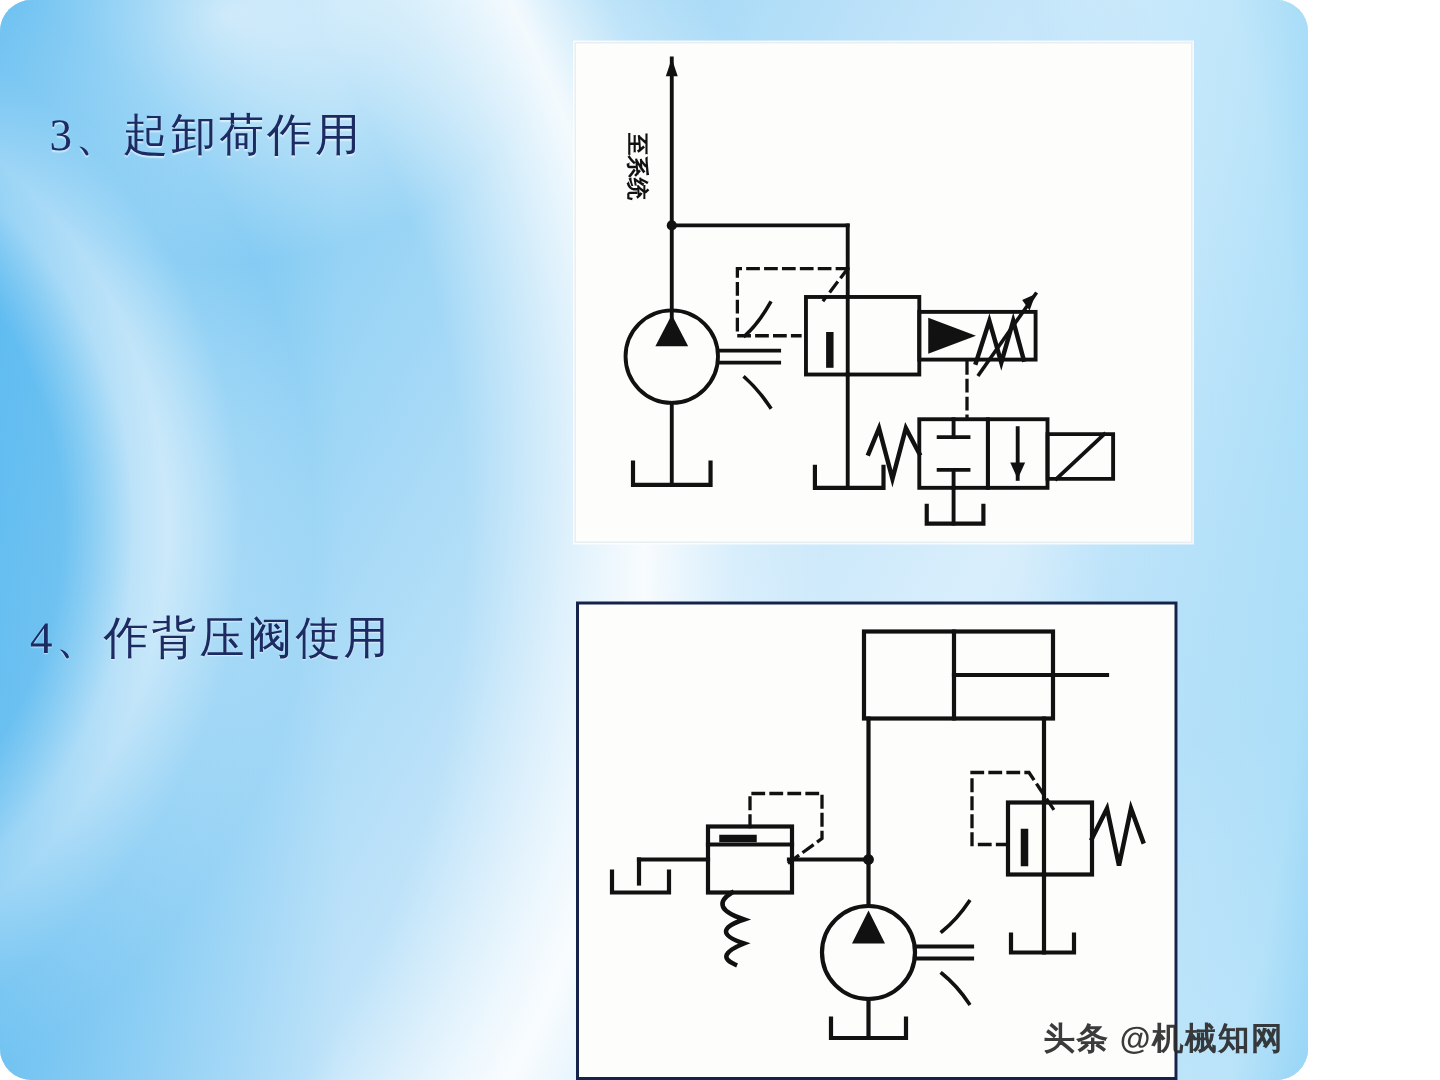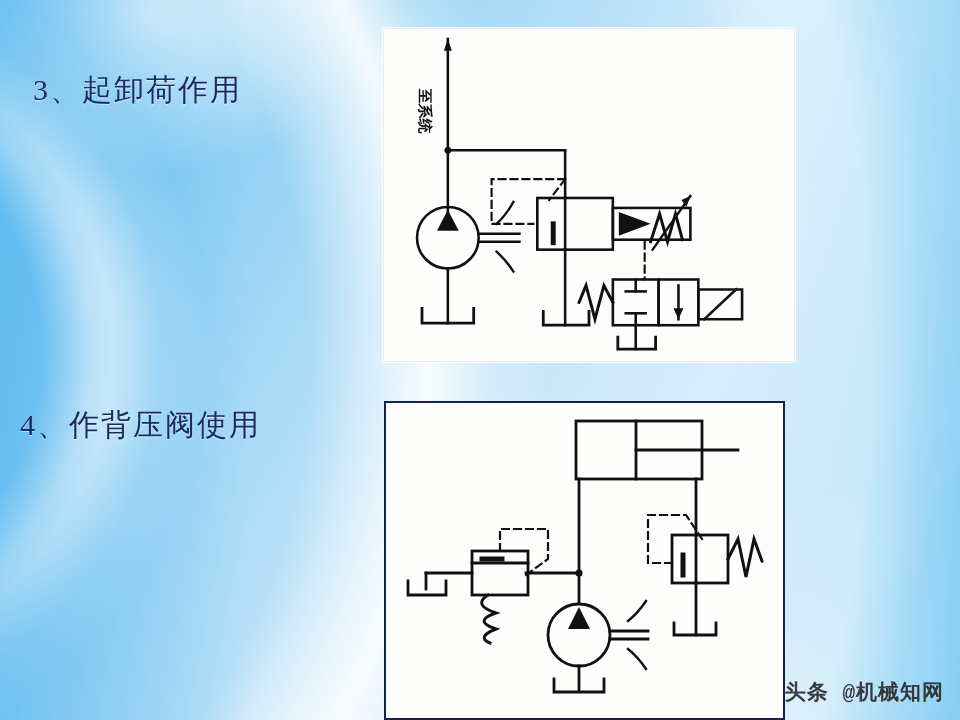--- a/index.html
+++ b/index.html
@@ -8,24 +8,25 @@
   }
   body {
     width: 960px;
     height: 720px;
     overflow: hidden;
     font-family: "Liberation Serif", "DejaVu Serif", serif;
   }
 
   #slide {
     position: relative;
-    width: 960px;
+    width: 872px;
     height: 720px;
     overflow: hidden;
     background: #9fd2f5;
+    border-radius: 21px;
   }
 
   
   .bg-layer {
     position: absolute;
     inset: 0;
     pointer-events: none;
   }
   .bg-base {
     background:
@@ -102,21 +103,21 @@
     border: 2px solid #15224a;
   }
   .figure svg { display: block; width: 100%; height: 100%; }
 
   
   #watermark {
     position: absolute;
     right: 16px;
     bottom: 14px;
     color: #2b2b2b;
-    font-family: Liberation Mono, monospace;
+    font-family: Liberation Sans, sans-serif;
     font-size: 21px;
     font-weight: bold;
     letter-spacing: 1px;
     white-space: nowrap;
     opacity: 0.92;
   }
 </style>
 </head>
 <body>
 

